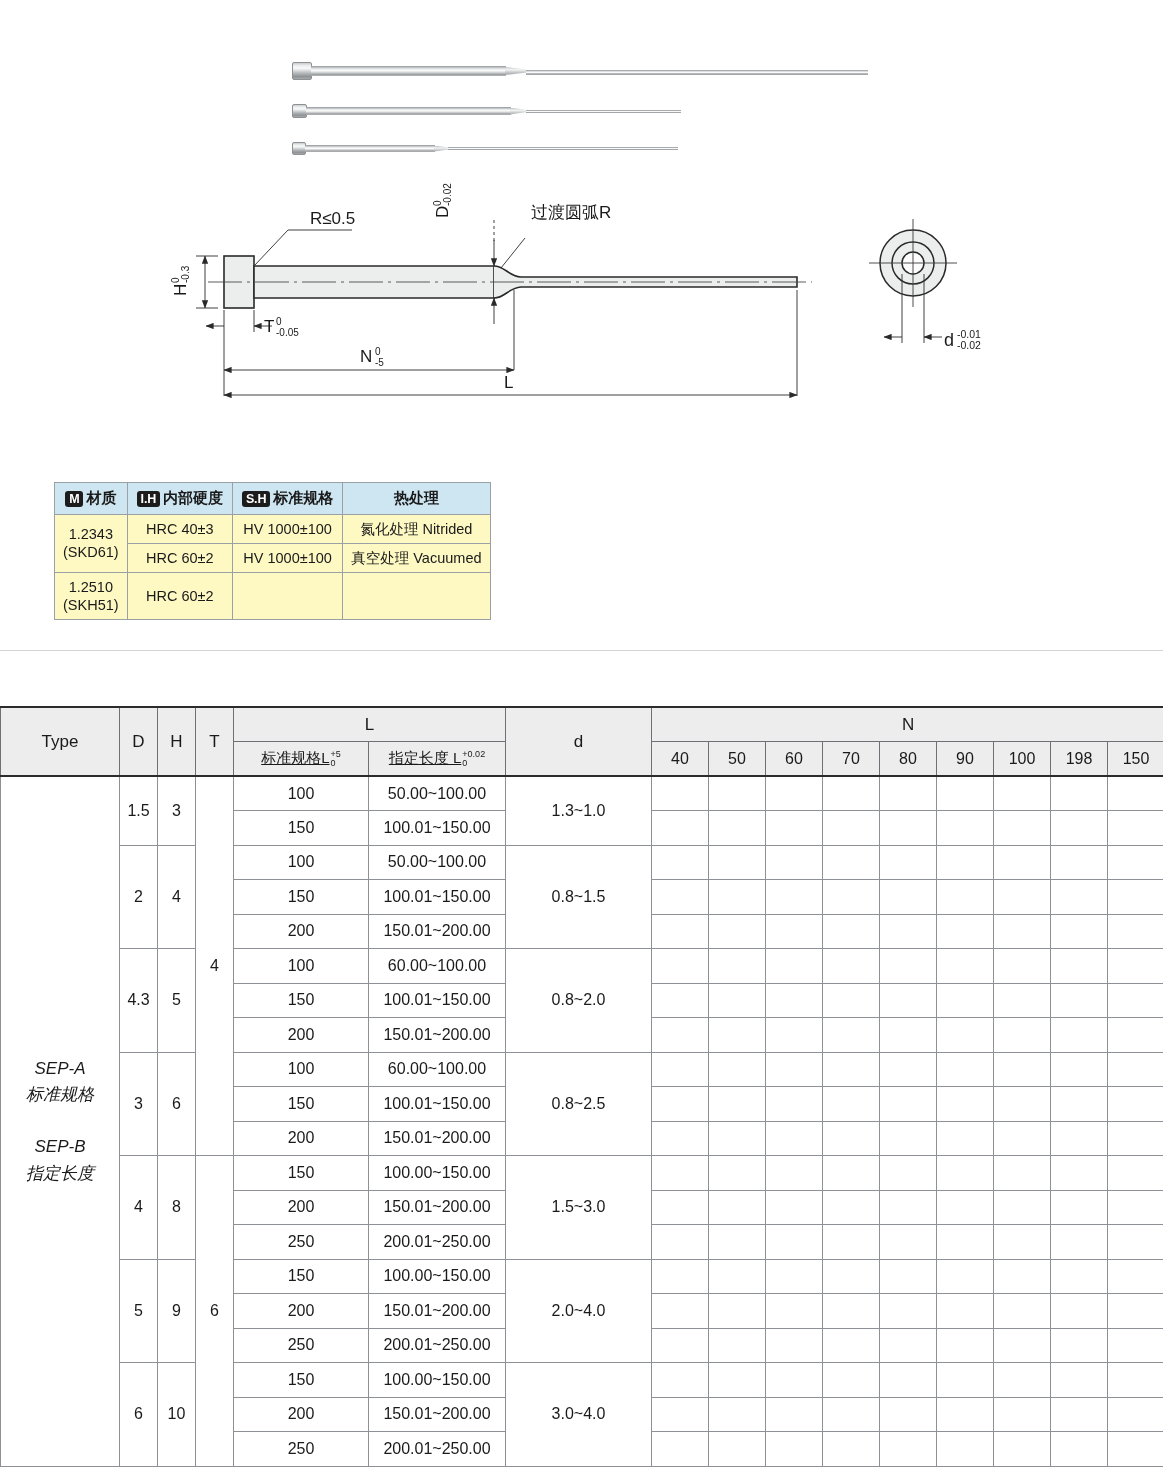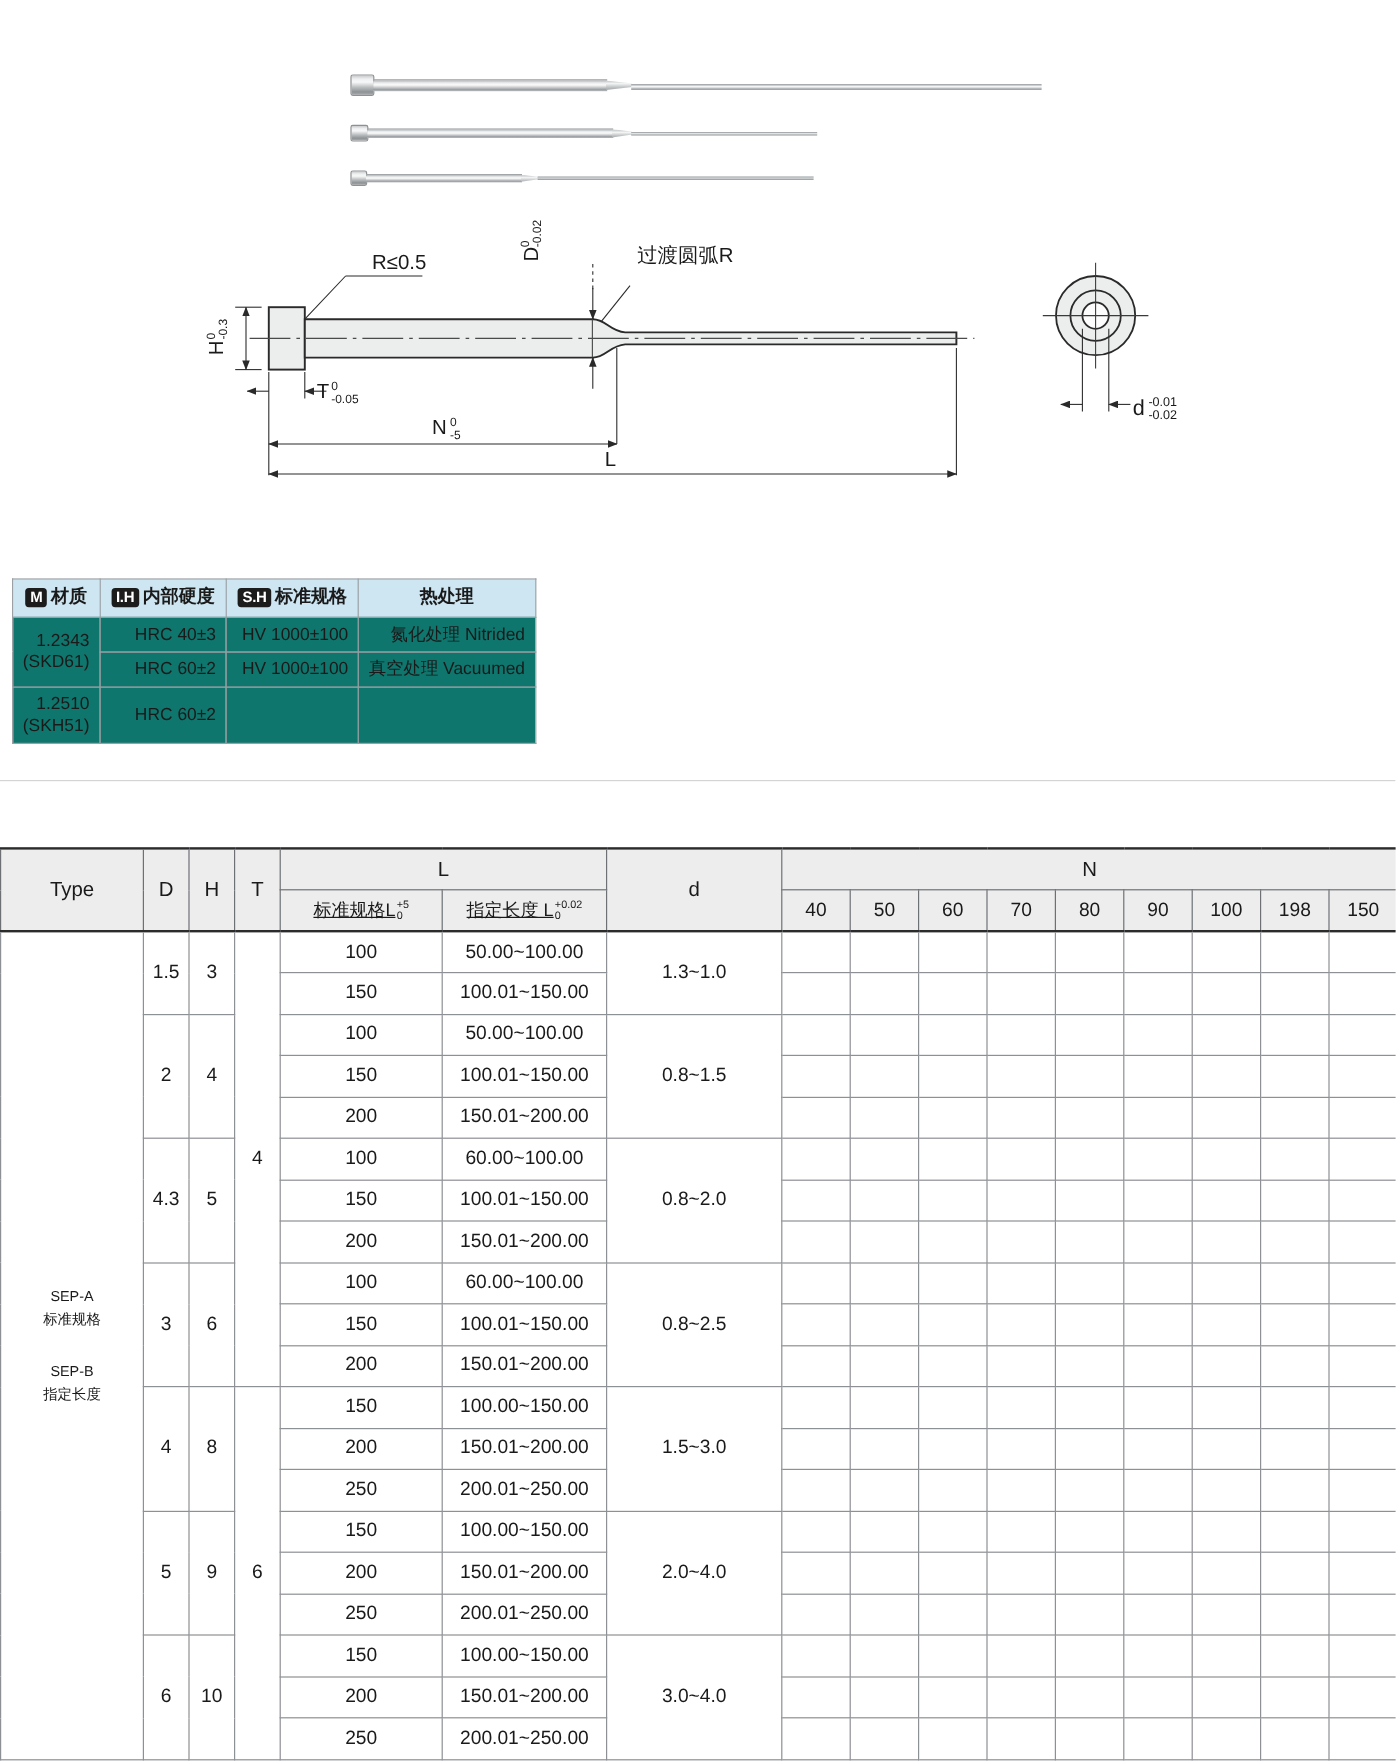--- a/index.html
+++ b/index.html
@@ -36,36 +36,36 @@
     background:linear-gradient(to bottom,#bcbfc1 0%,#eceeee 26%,#fdfdfd 48%,#d5d8d9 68%,#a8acae 90%,#bdc0c2 100%);
     border-top:1px solid #a8acae; border-bottom:1px solid #a2a6a8;
   }
 
   
   #drawing { position:absolute; left:0; top:180px; width:1131px; height:260px; }
   #drawing svg { display:block; }
 
   
   #mat-wrap { position:absolute; left:10px; top:482px; }
-  table.mat { border-collapse:collapse; font-size:14.5px; }
+  table.mat { border-collapse:collapse; font-size:14.5px;margin-left:44px; }
   table.mat th, table.mat td {
     border:1px solid #9aa0a4;
     padding:5px 8px;
     text-align:center;
     vertical-align:middle;
     line-height:1.25;
     font-weight:normal;
   }
   table.mat thead th {
     background:#cde6f2;
     font-weight:bold;
     font-size:15px;
     padding:6px 9px;
   }
-  table.mat tbody td { background:#0f766e;text-align:right; }
+  table.mat tbody td { background:#fef9c3; }
   .badge {
     display:inline-block;
     background:#1c1c1c; color:#ffffff;
     border-radius:3px;
     font-size:12.5px; font-weight:bold;
     padding:1px 4px; margin-right:3px;
     line-height:1.15;
     vertical-align:middle;
     letter-spacing:-0.2px;
   }
@@ -95,22 +95,23 @@
     background:#ffffff;
   }
   table.spec thead th {
     background:#ededed;
     border-color:#6d7074;
   }
   table.spec thead th.outer { border-top:2px solid #2b2b2b; }
   table.spec tbody tr.first-body td { border-top:2px solid #2b2b2b; }
   td.type-cell {
     background:#cdeefb;
-    font-size:12px;
+    font-size:17px;
     line-height:1.55;
+    font-style:italic;
   }
   td.grp { border-left:1.5px solid #5f6367; border-right:1.5px solid #5f6367; }
   tr.grp-start > td { border-top:1.5px solid #5f6367; }
   .sup { display:inline-block; vertical-align:middle; font-size:9px; line-height:1.0; text-align:left; margin-left:1px; }
   .sup b { display:block; font-weight:normal; }
   .hdr-big { font-size:17px; }
   .thin { font-size:15px;text-decoration:underline; }
 </style>
 </head>
 <body>

